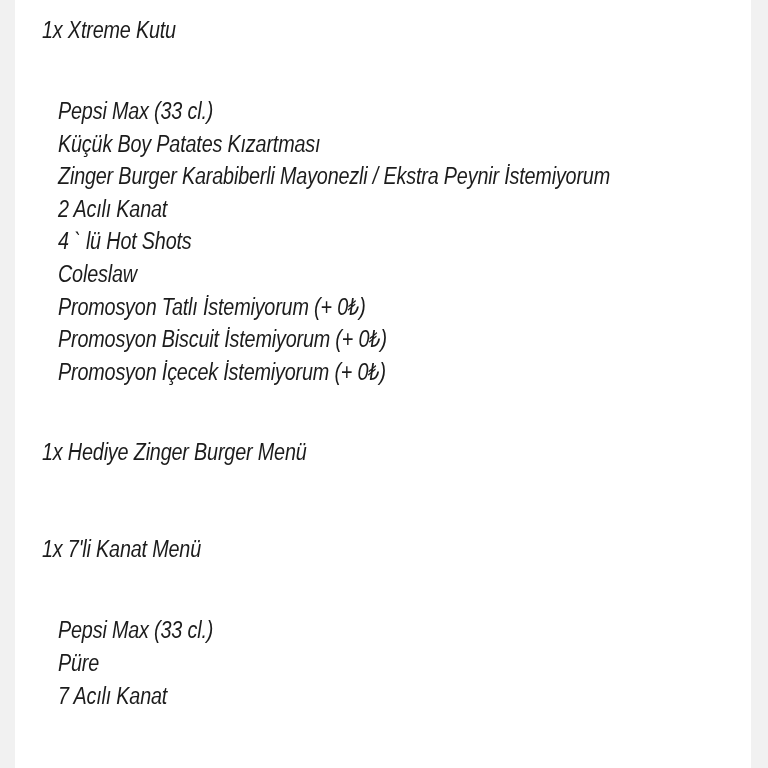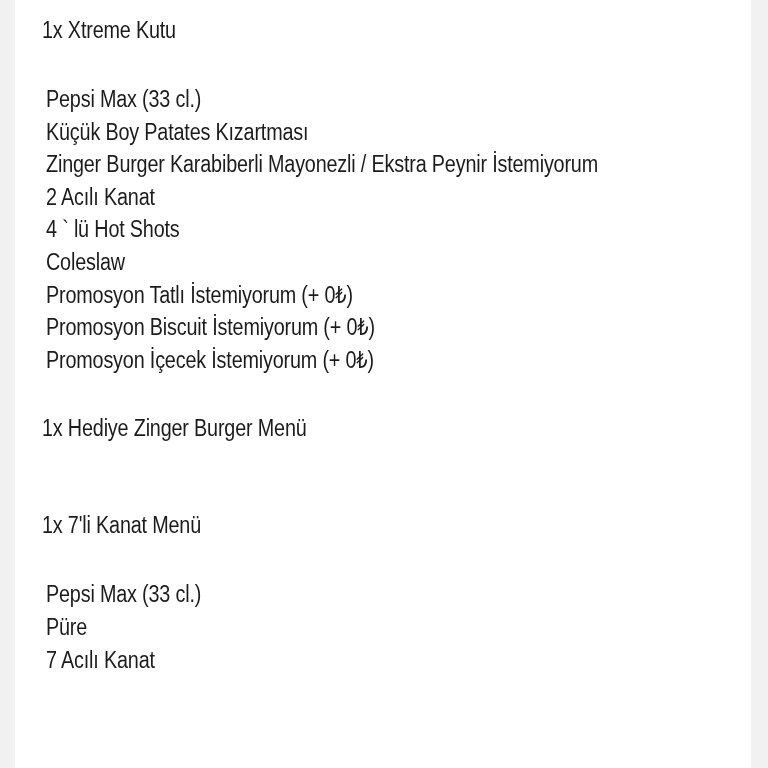--- a/index.html
+++ b/index.html
@@ -22,20 +22,21 @@
     left: 15px;
     width: 736px;
     height: 768px;
     background: #ffffff;
     overflow: hidden;
     box-sizing: border-box;
   }
 
   #order-items {
     padding: 14px 0 0 27px;
+    font-style: italic;
   }
 
   .order-group {
     margin: 0;
   }
 
   .group-title {
     font-family: "Liberation Sans Narrow", "Liberation Sans", "DejaVu Sans Condensed", sans-serif;
     font-size: 23px;
     line-height: 33px;
@@ -45,21 +46,21 @@
     transform: scaleX(0.86);
     transform-origin: left center;
     white-space: nowrap;
   }
 
   .group-spacer {
     height: 32px;
   }
 
   .group-lines {
-    margin: 4px;
+    margin: 16px;
     padding: 0;
     list-style: none;
   }
 
   .group-line {
     font-family: "Liberation Sans Narrow", "Liberation Sans", "DejaVu Sans Condensed", sans-serif;
     font-size: 23px;
     line-height: 32.6px;
     font-weight: 400;
     color: #1c1c1c;

